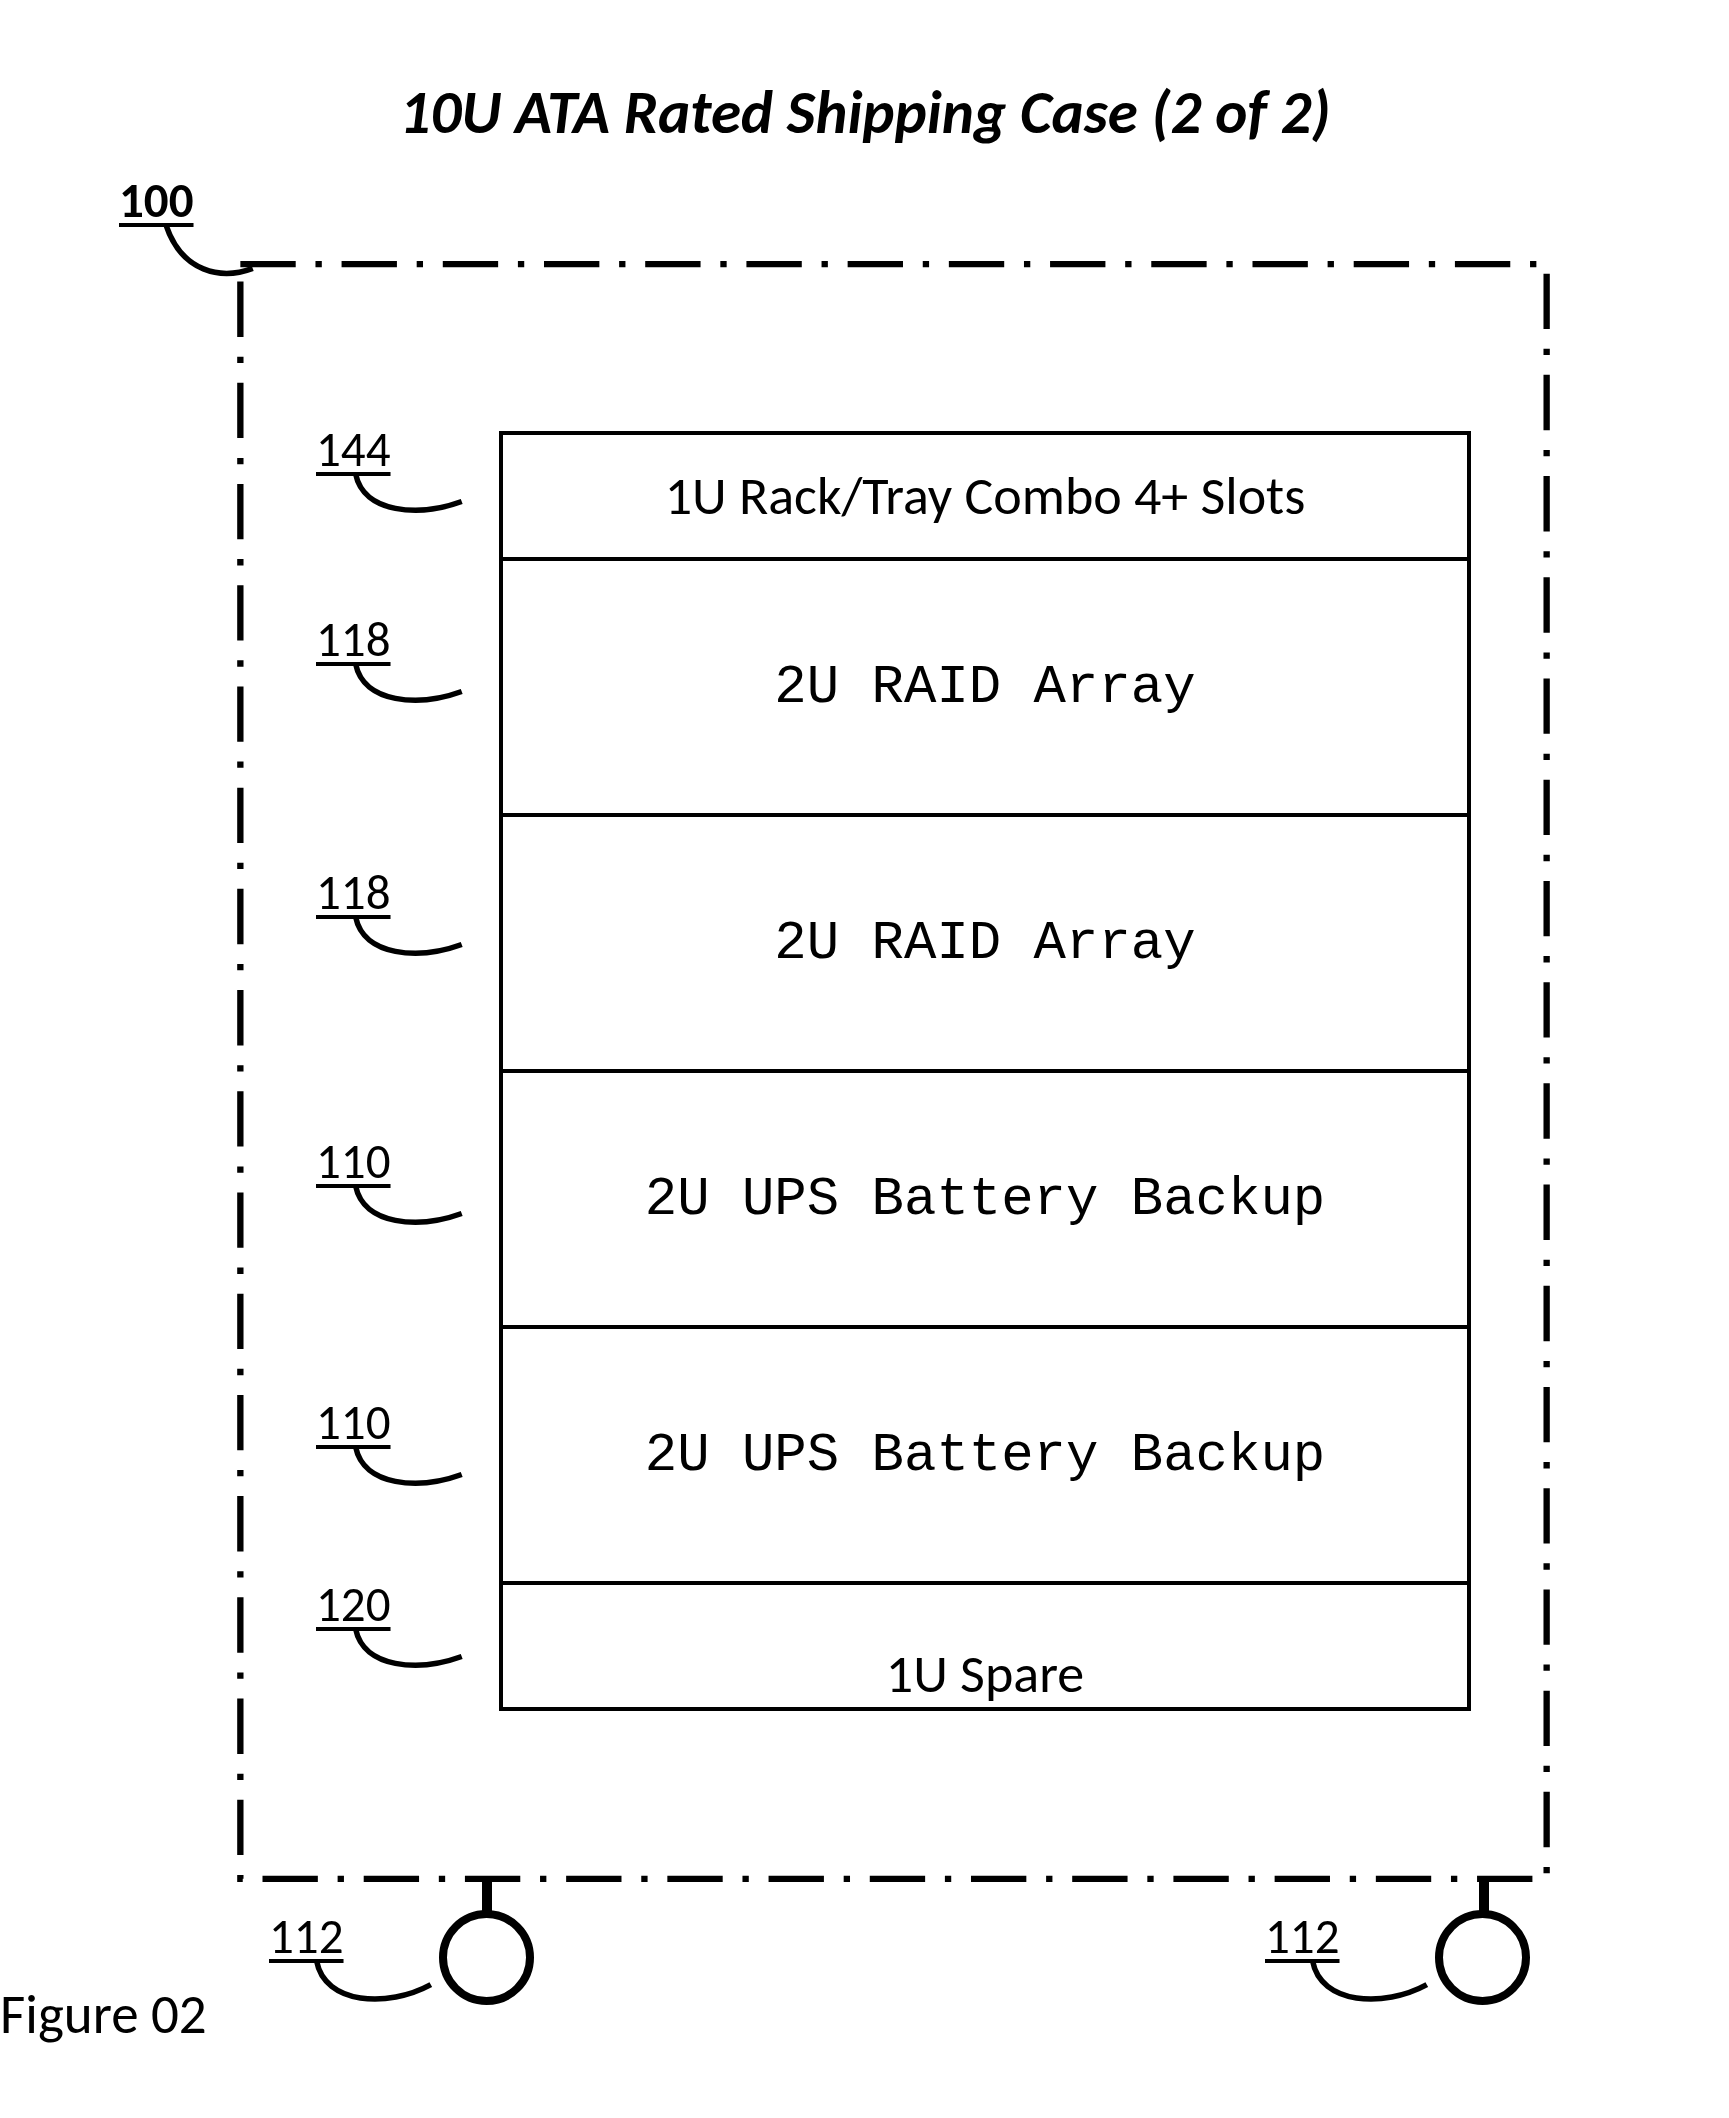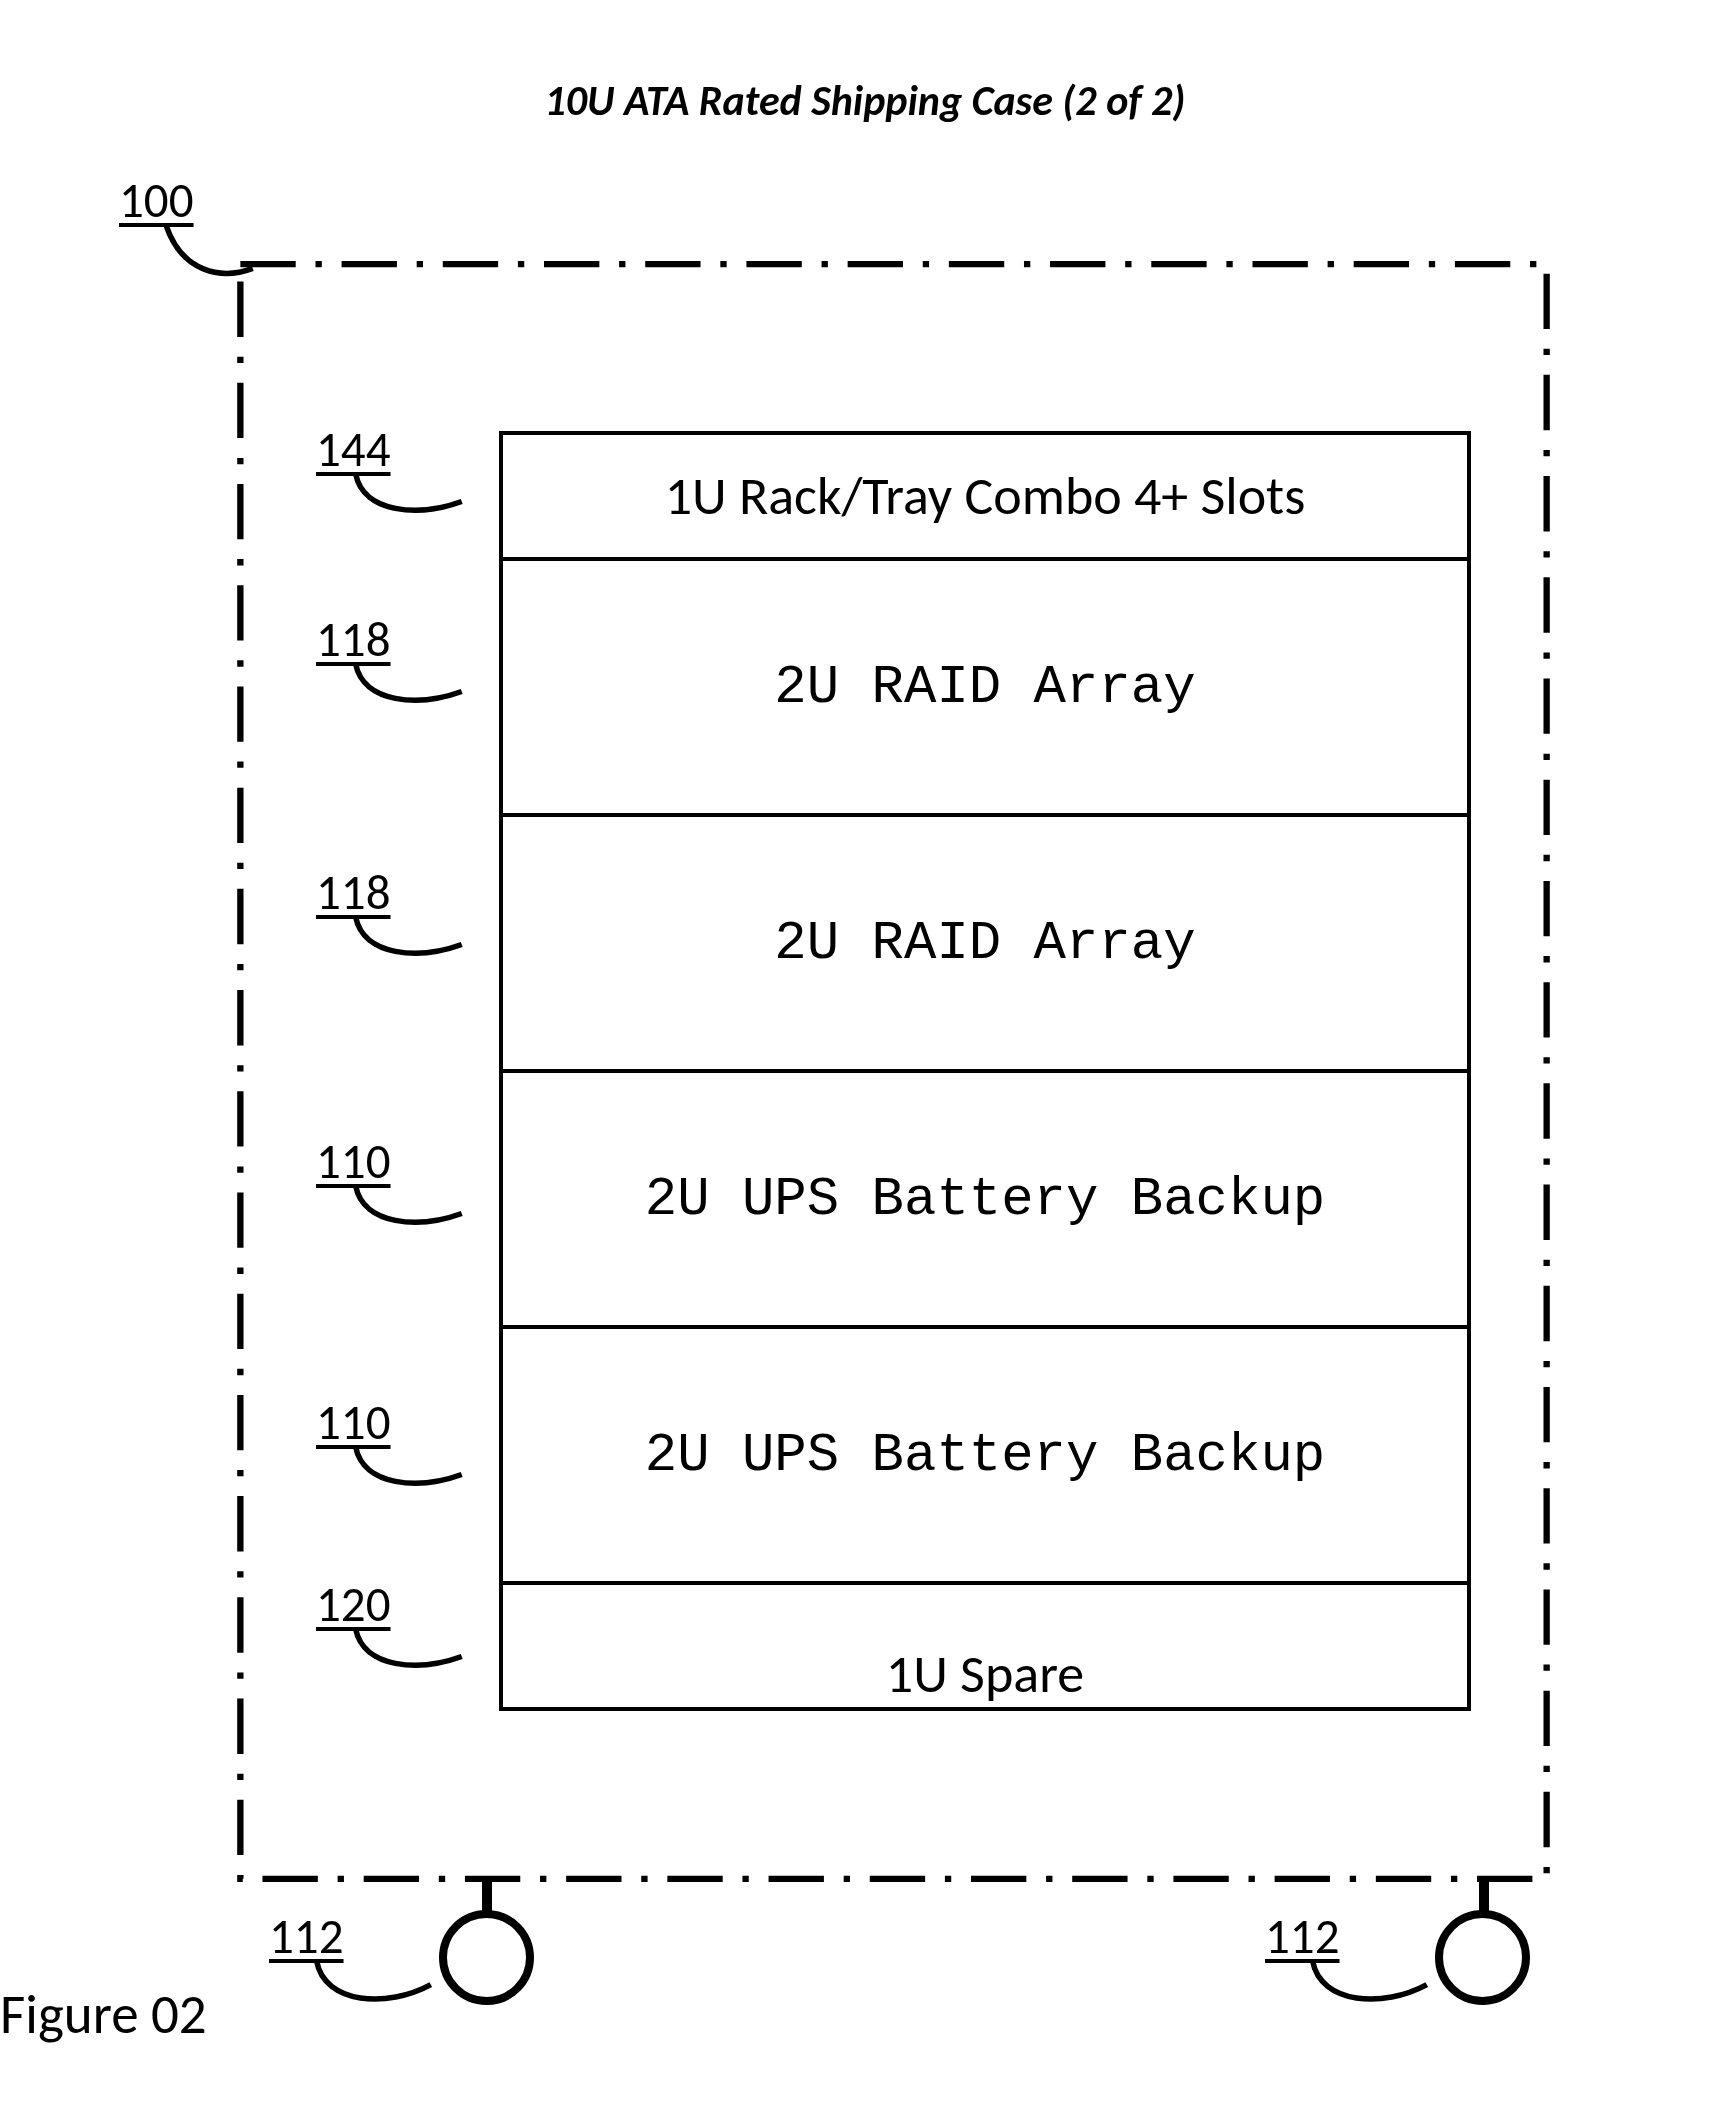--- a/index.html
+++ b/index.html
@@ -13,21 +13,21 @@
     height: 2119px;
     position: relative;
     box-sizing: border-box;
   }
   .title {
     position: absolute;
     top: 75px;
     left: 0;
     right: 0;
     text-align: center;
-    font-size: 42px;
+    font-size: 61px;
     font-weight: 700;
     font-style: italic;
     color: #000;
   }
   .fig-caption {
     position: absolute;
     bottom: 71px;
     left: 0;
     right: 0;
     font-size: 55px;
@@ -118,21 +118,21 @@
         <span>2U UPS Battery Backup</span>
       </div>
     <div class="slot h2u">
         <span>2U UPS Battery Backup</span>
       </div>
     <div class="slot h1u">
         <span>1U Spare</span>
       </div>
   </div>
 
-  <div class="ref" style="left:119px; top:170px;">100</div>
+  <div class="ref" style="left:119px; top:170px;font-weight:bold;">100</div>
   <svg class="leader" style="left:134px; top:225px; width:127px; height:71px;" viewBox="0 0 160 90">
     <path d="M40 0 C 60 60, 110 70, 150 55" stroke-width="7"></path>
   </svg>
 
   <div class="ref" style="left:316px; top:419px;">144</div>
   <svg class="leader" style="left:316px; top:474px; width:150px; height:55px;" viewBox="0 0 190 70">
     <path d="M50 0 C 60 50, 130 55, 185 35" stroke-width="7"></path>
   </svg>
 
   <div class="ref" style="left:316px; top:609px;">118</div>

